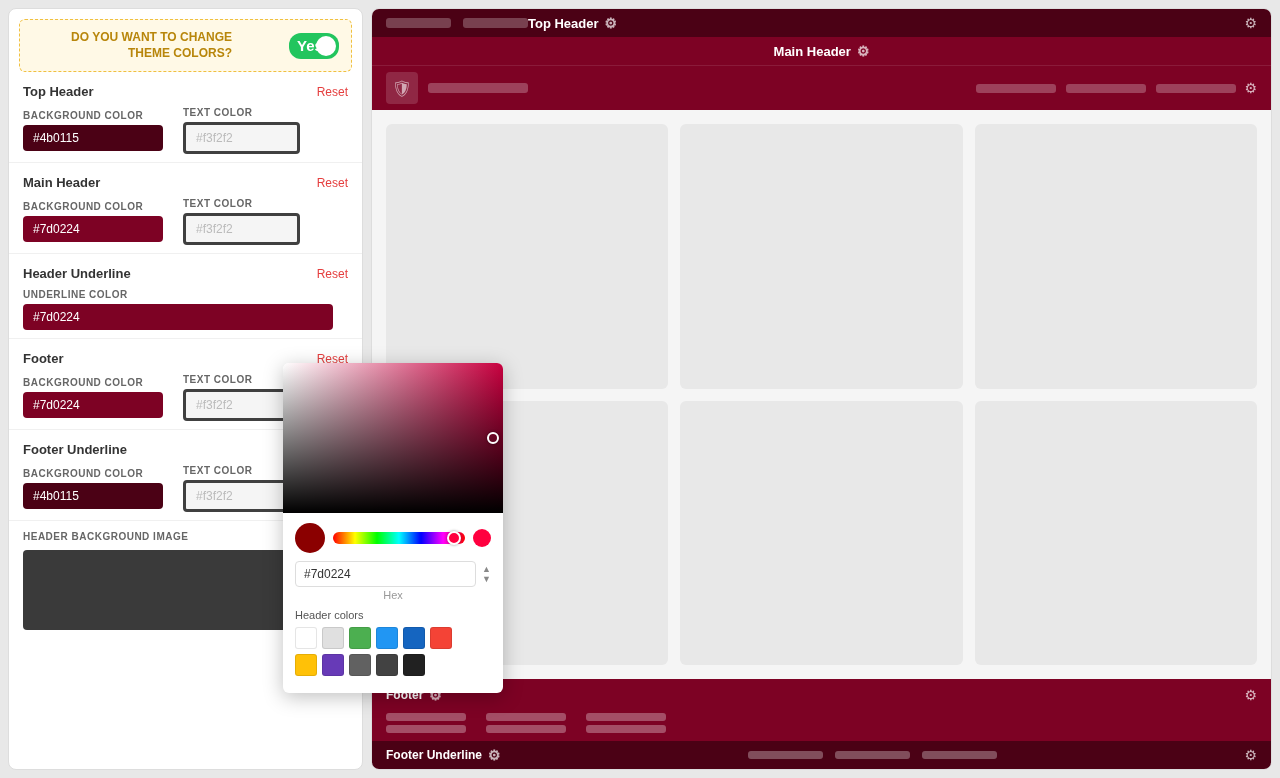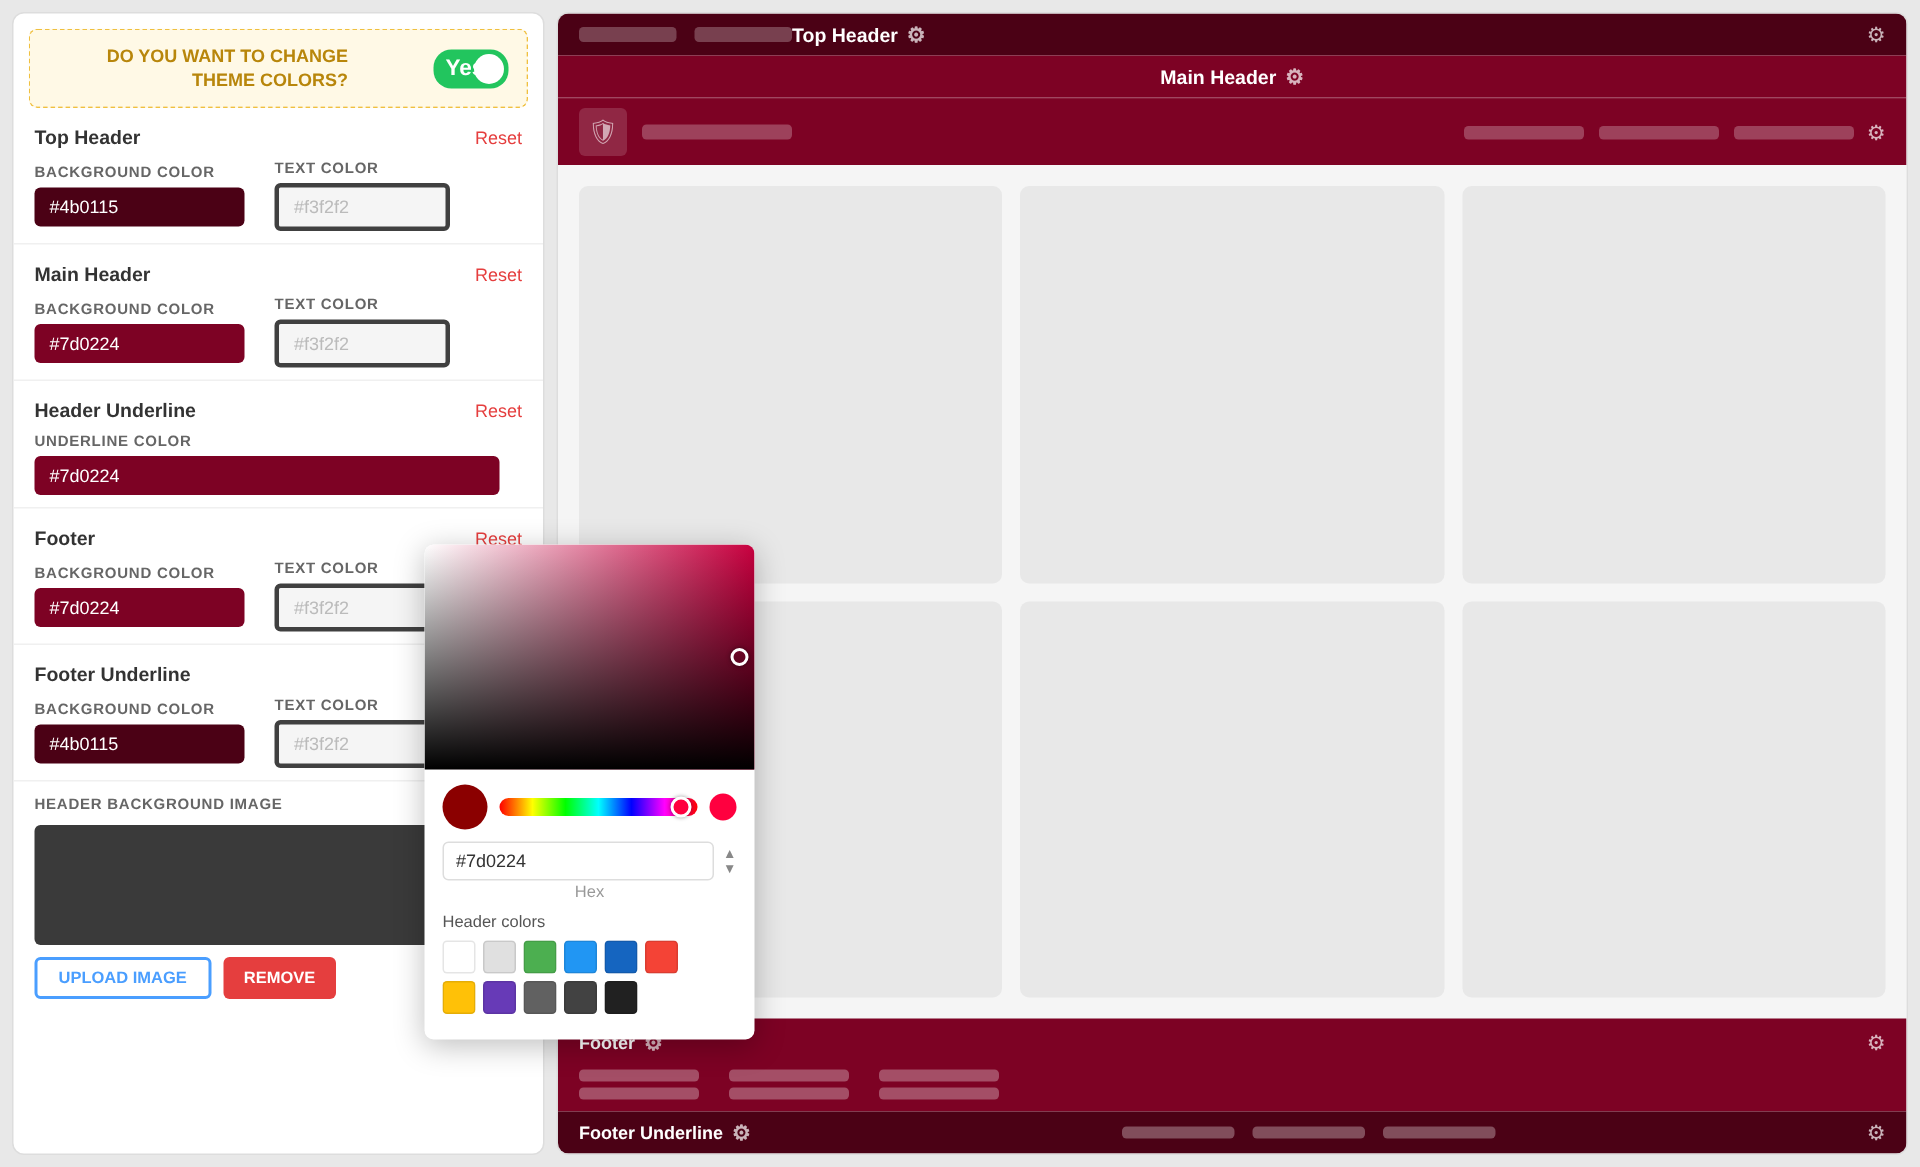--- a/index.html
+++ b/index.html
@@ -561,24 +561,20 @@
       <div class="color-field">
         <span class="color-field-label">TEXT COLOR</span>
         <div class="color-input-box text-input">#f3f2f2</div>
       </div>
     </div>
   </div>
 
   <div class="image-section">
     <div class="image-section-label">HEADER BACKGROUND IMAGE</div>
     <div class="image-preview"></div>
-    <div class="image-buttons">
-      <button class="btn-upload">UPLOAD IMAGE</button>
-      <button class="btn-remove">REMOVE</button>
-    </div>
   </div>
 </div>
 
 <div class="right-panel">
 
   <div class="preview-top-header">
     <div class="preview-top-header-links">
       <div class="preview-link-placeholder"></div>
       <div class="preview-link-placeholder"></div>
     </div>

